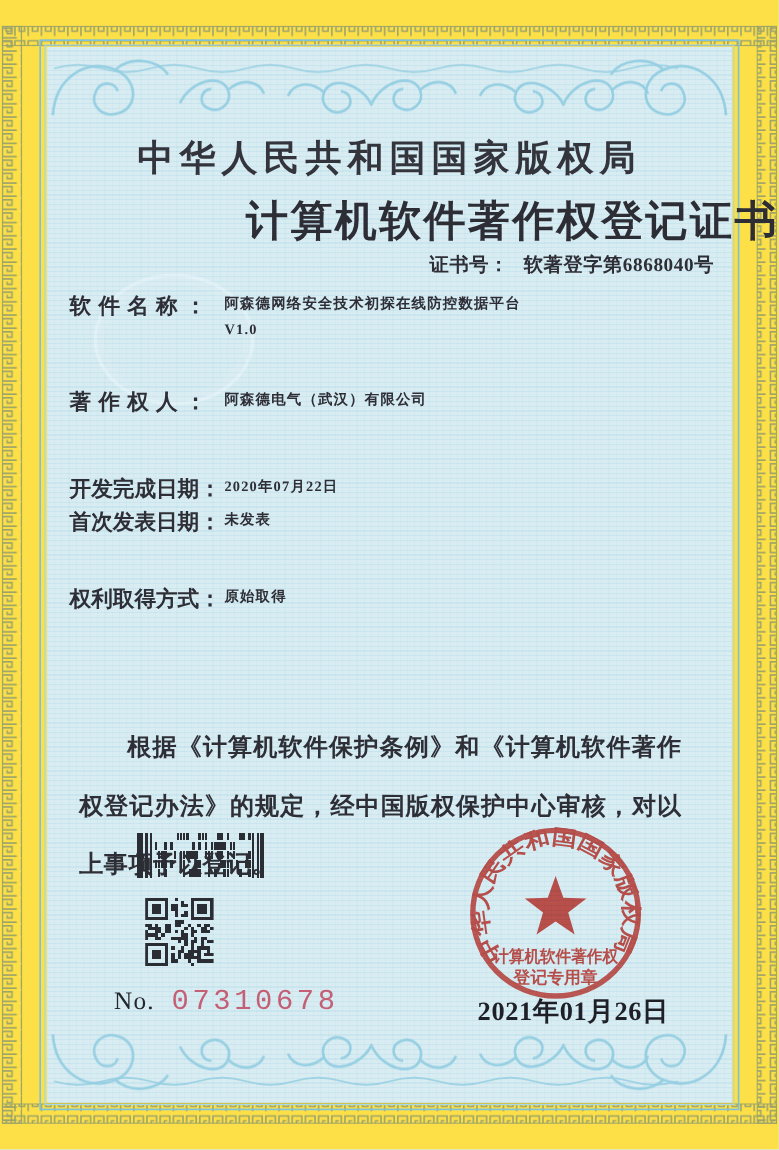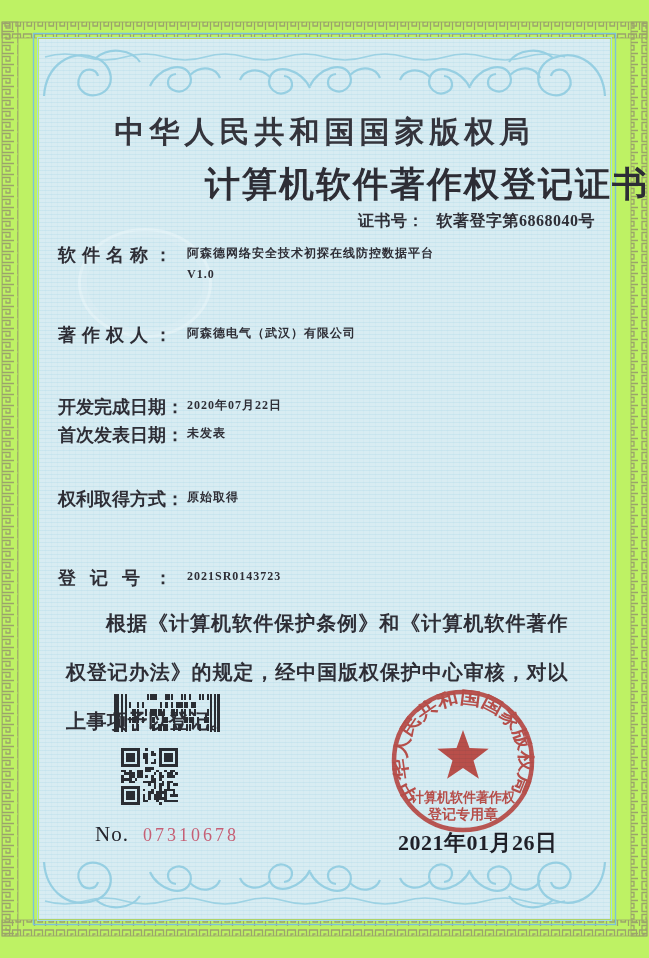--- a/index.html
+++ b/index.html
@@ -1,19 +1,19 @@
 <!DOCTYPE html>
 <html><head>
 <meta charset="utf-8">
 <style>
   html,body{margin:0;padding:0;}
   .page{
     position:relative;
     width:649px;height:958px;
-    background:#bef264;
+    background:#fde047;
     font-family:"Liberation Serif","DejaVu Serif",serif;
     color:#2e2e36;
     overflow:hidden;
   }
   .layer{position:absolute;left:0;top:0;width:649px;height:958px;}
   .content-texture{
     position:absolute;left:39px;top:39px;width:571px;height:880px;
     background:
       repeating-linear-gradient(0deg, rgba(126,195,220,.16) 0 1px, transparent 1px 4px),
       repeating-linear-gradient(90deg, rgba(126,195,220,.07) 0 1px, transparent 1px 6px),
@@ -53,22 +53,22 @@
     vertical-align:top;white-space:pre-line;line-height:1.75;
   }
   .statement{
     position:absolute;left:66px;top:599px;width:502px;
     font-size:20px;font-weight:700;line-height:2.45;
     text-indent:2em;letter-spacing:.5px;text-align:justify;
   }
   .serial{position:absolute;left:95px;top:822px;white-space:nowrap;}
   .serial .prefix{font-size:21px;color:#25252d;letter-spacing:1px;}
   .serial .number{
-    font-family:Liberation Serif, serif;
-    font-size:18px;color:#c55f75;letter-spacing:3px;margin-left:10px;
+    font-family:Liberation Mono, monospace;
+    font-size:24px;color:#c55f75;letter-spacing:3px;margin-left:10px;
   }
   .seal{position:absolute;left:388px;top:686px;width:150px;height:150px;mix-blend-mode:multiply;opacity:.92;}
   .issue-date{
     position:absolute;left:398px;top:828px;
     font-size:22px;font-weight:700;color:#1f1f27;letter-spacing:.5px;white-space:nowrap;
   }
   .barcode{position:absolute;left:114px;top:694px;width:106px;height:38px;}
   .qr{position:absolute;left:121px;top:748px;width:57px;height:57px;}
   svg text{font-family:"Liberation Serif","DejaVu Serif",serif;}
 </style>
@@ -147,23 +147,20 @@
     <span class="flabel">著作权人：</span><span class="fvalue">阿森德电气（武汉）有限公司</span>
   </div>
   <div class="field-row" style="top:395px;">
     <span class="flabel">开发完成日期：</span><span class="fvalue">2020年07月22日</span>
   </div>
   <div class="field-row" style="top:423px;">
     <span class="flabel">首次发表日期：</span><span class="fvalue">未发表</span>
   </div>
   <div class="field-row" style="top:487px;">
     <span class="flabel">权利取得方式：</span><span class="fvalue">原始取得</span>
-  </div>
-  <div class="field-row" style="top:566px;">
-    <span class="flabel">登记号：</span><span class="fvalue">2021SR0143723</span>
   </div>
 
   <div class="statement">根据《计算机软件保护条例》和《计算机软件著作权登记办法》的规定，经中国版权保护中心审核，对以上事项予以登记。</div>
 
   <svg class="barcode" viewBox="0 0 106 38" shape-rendering="crispEdges">
     <g fill="#2a2d33">
       <rect x="0" y="0" width="5" height="38"></rect>
       <rect x="7" y="0" width="2" height="38"></rect>
       <rect x="11" y="0" width="1.5" height="38"></rect>
       <rect x="96" y="0" width="2" height="38"></rect>

